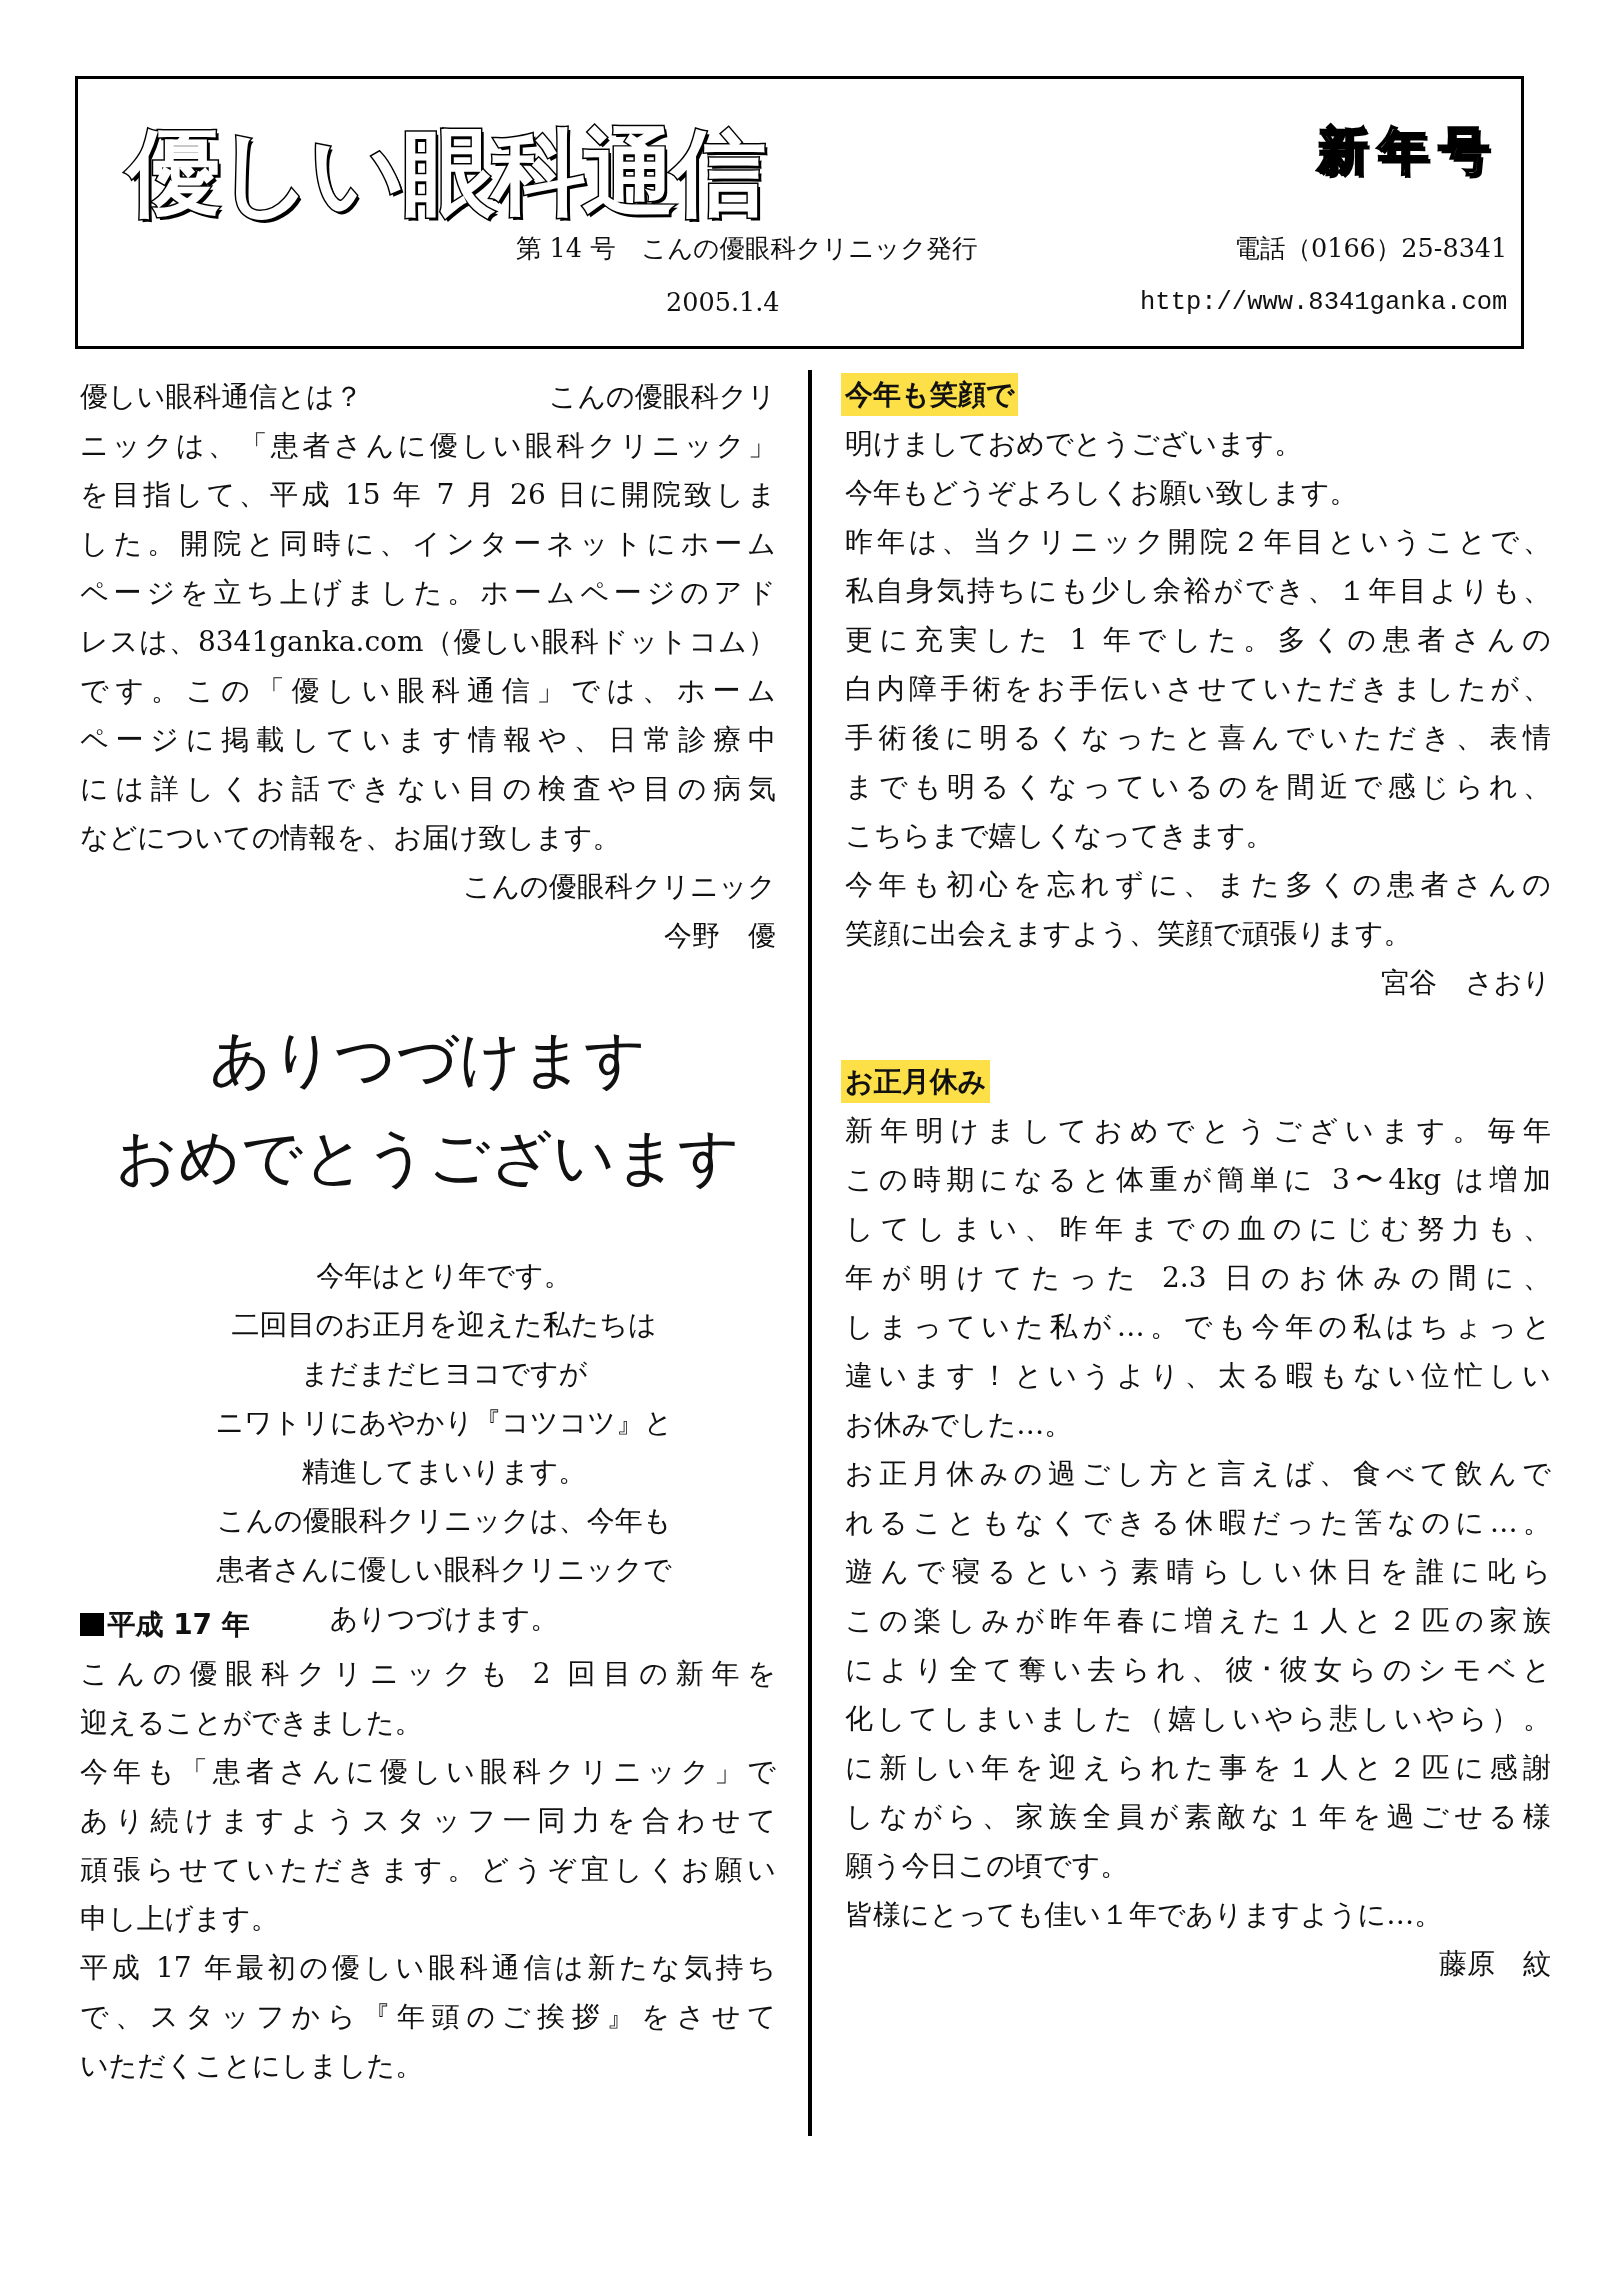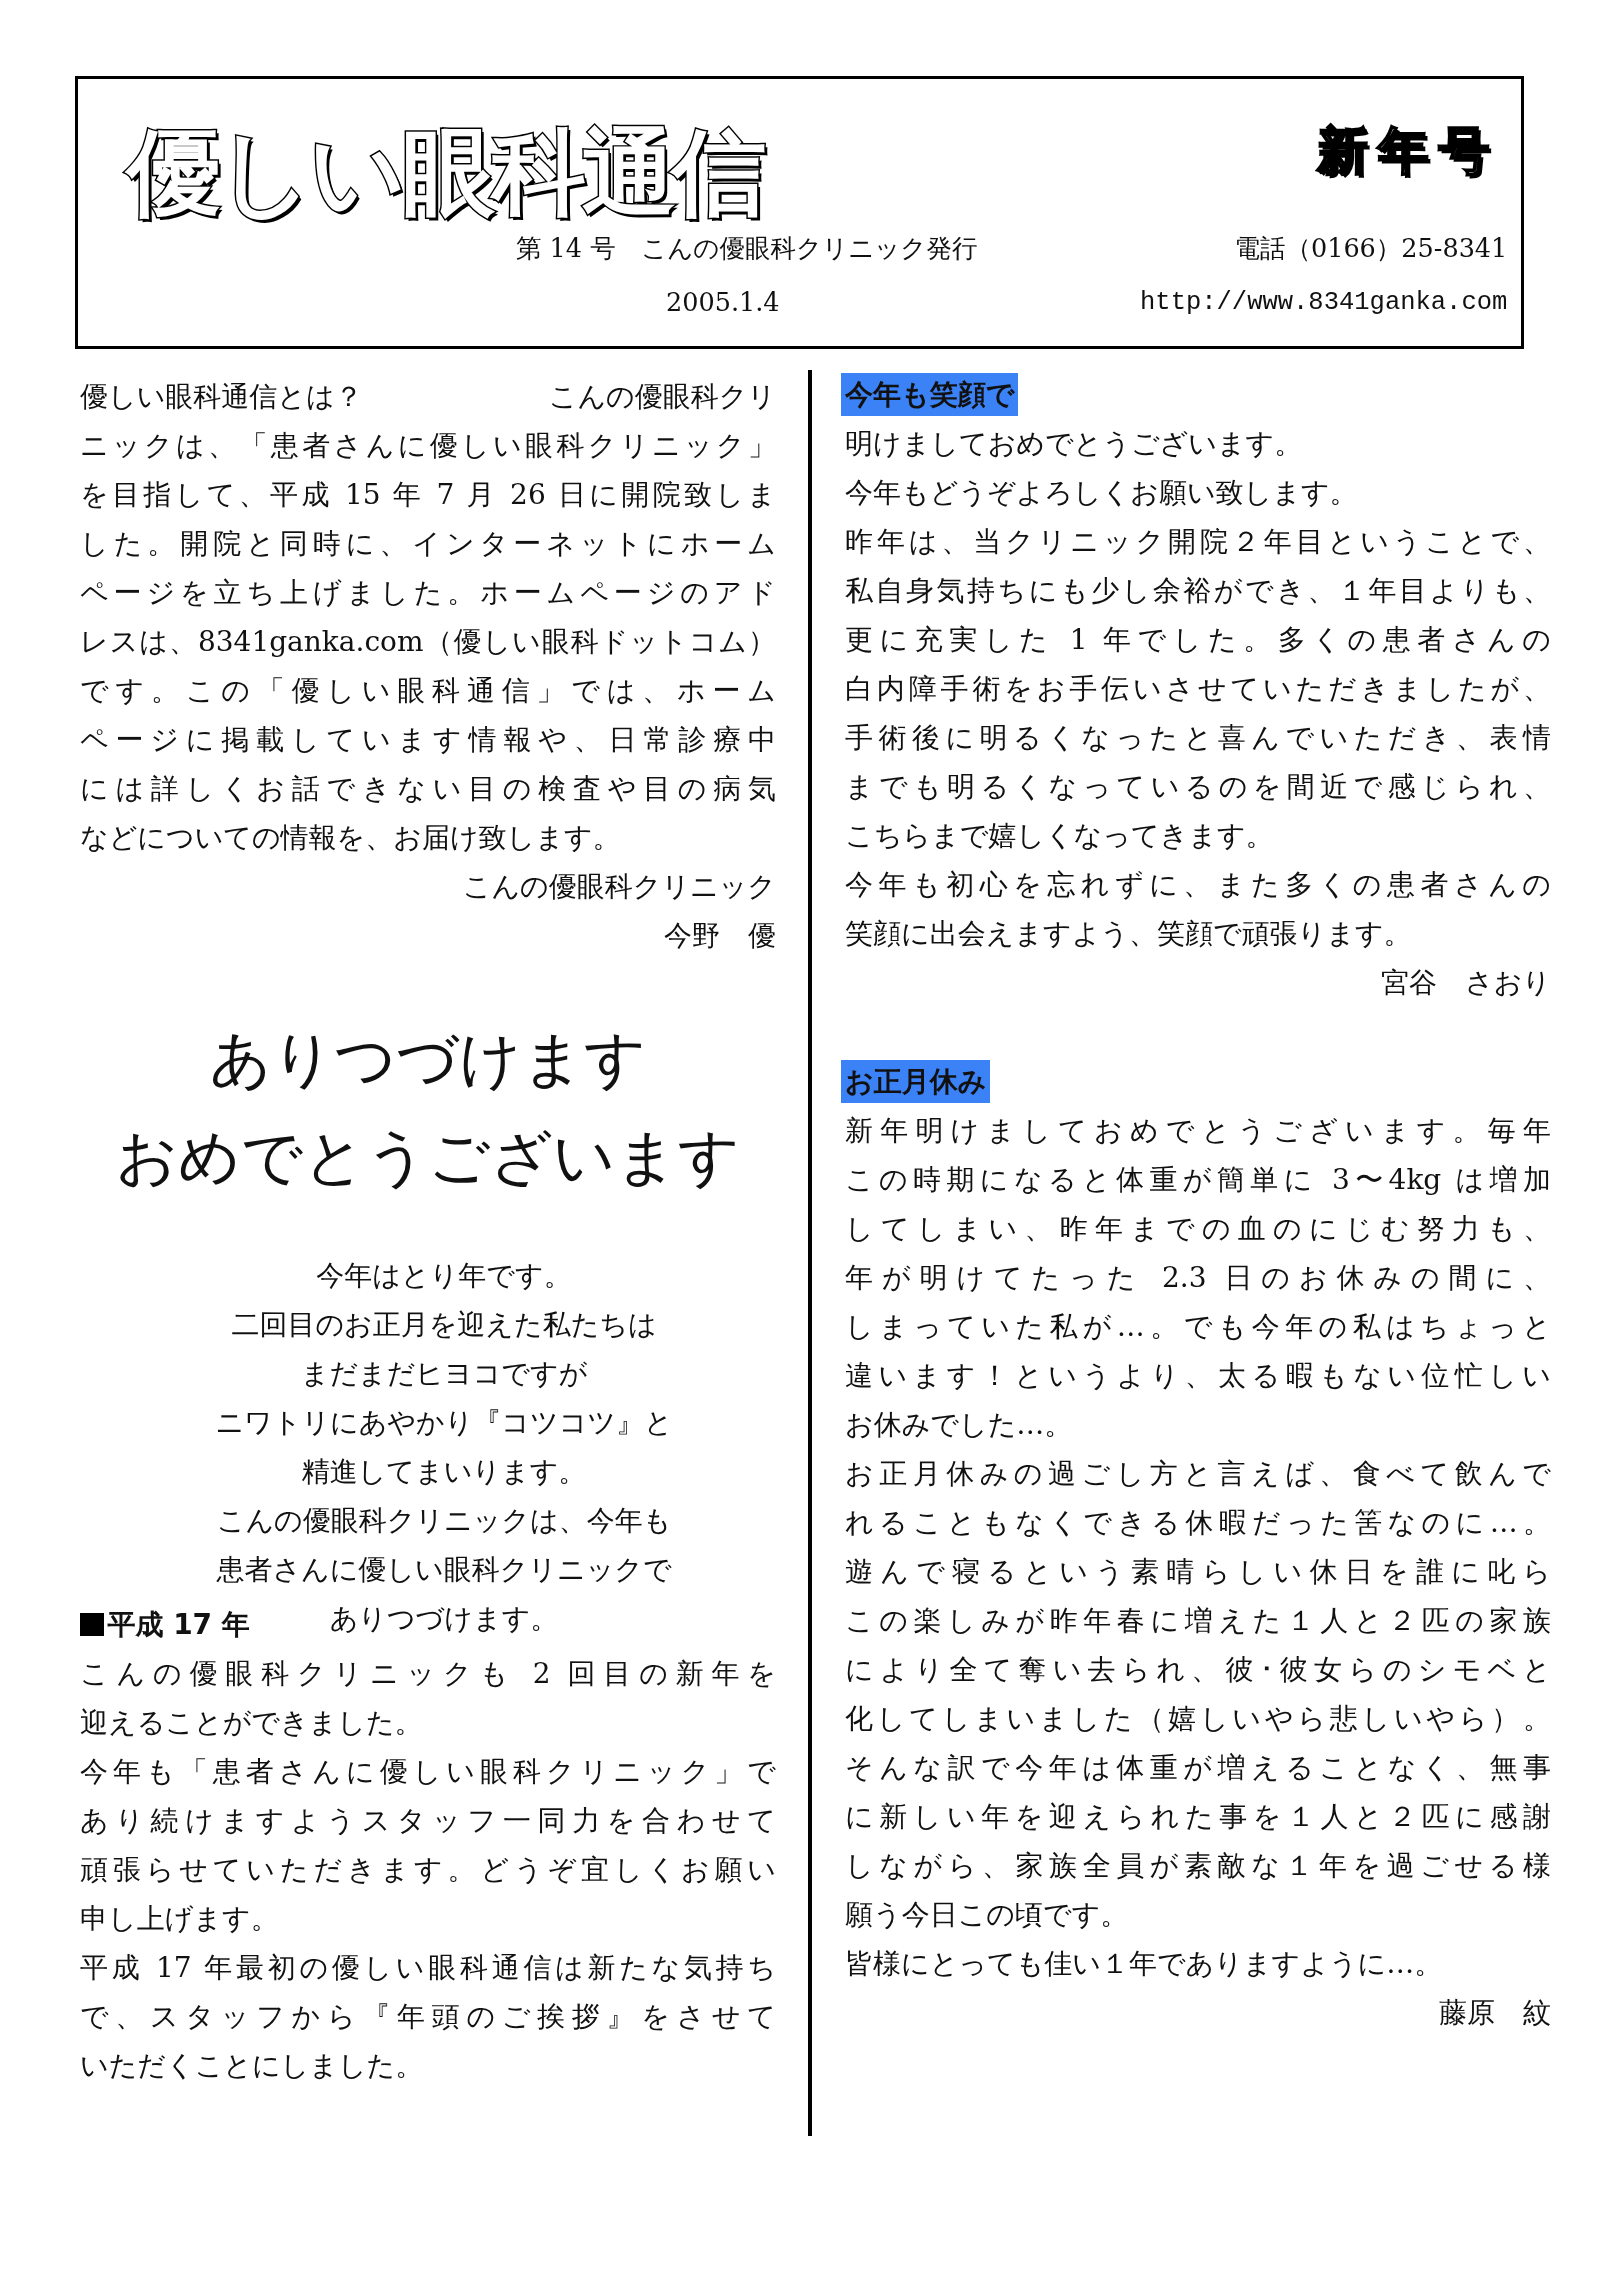--- a/index.html
+++ b/index.html
@@ -47,21 +47,21 @@
     height: 49px; line-height: 49px; font-size: 28px; white-space: nowrap;
     text-align: justify; text-align-last: justify;
   }
   .line.last { text-align-last: left; }
   .line.right { text-align: right; text-align-last: right; }
 
   .intro-heading { font-family: "DejaVu Sans", sans-serif; font-weight: normal; }
   .intro-first { display: flex; justify-content: space-between; }
 
   .section-heading {
-    display: inline-block; background: #3b82f6; padding: 0 3.9px;
+    display: inline-block; background: #fde047; padding: 0 3.9px;
     font-family: "DejaVu Sans", sans-serif; font-weight: bold; font-size: 28px;
     height: 43px; line-height: 43px; margin-left: -3.9px;
   }
   .heading-row { height: 49px; display: flex; align-items: center; }
 
   .greeting { position: absolute; left: 80px; width: 696px; top: 1010px; }
   .greeting-line {
     text-align: center; font-size: 61px; line-height: 98px; height: 98px; white-space: nowrap;
   }
   .poem { position: absolute; left: 96px; width: 696px; top: 1206px; margin-top: 45px; }
@@ -164,20 +164,19 @@
   <div class="line">年が明けてたった 2.3 日のお休みの間に、</div>
   <div class="line">しまっていた私が…。でも今年の私はちょっと</div>
   <div class="line">違います！というより、太る暇もない位忙しい</div>
   <div class="line last">お休みでした…。</div>
   <div class="line">お正月休みの過ごし方と言えば、食べて飲んで</div>
   <div class="line">れることもなくできる休暇だった筈なのに…。</div>
   <div class="line">遊んで寝るという素晴らしい休日を誰に叱ら</div>
   <div class="line">この楽しみが昨年春に増えた１人と２匹の家族</div>
   <div class="line">により全て奪い去られ、彼･彼女らのシモベと</div>
   <div class="line">化してしまいました（嬉しいやら悲しいやら）。</div>
-  <div class="line">そんな訳で今年は体重が増えることなく、無事</div>
   <div class="line">に新しい年を迎えられた事を１人と２匹に感謝</div>
   <div class="line">しながら、家族全員が素敵な１年を過ごせる様</div>
   <div class="line last">願う今日この頃です。</div>
   <div class="line last">皆様にとっても佳い１年でありますように…。</div>
   <div class="line right">藤原　紋</div>
 </div>
 
 
 </body></html>

